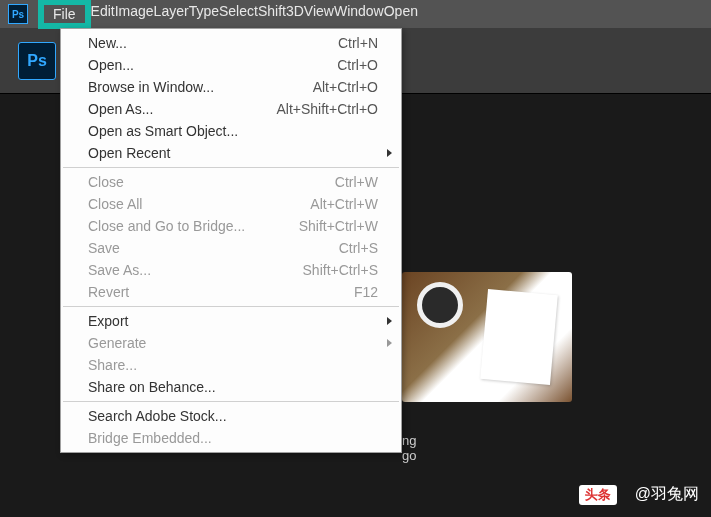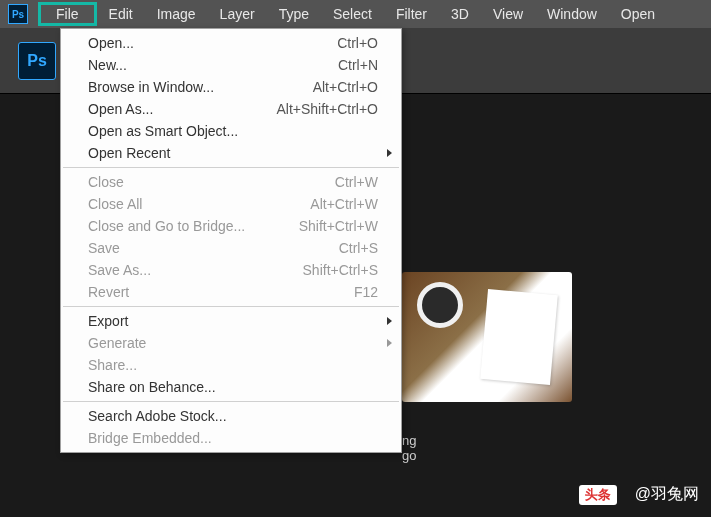--- a/index.html
+++ b/index.html
@@ -27,27 +27,27 @@
       border: 1px solid #31a8ff;
       display: flex;
       align-items: center;
       justify-content: center;
       font-size: 10px;
       font-weight: bold;
       color: #31a8ff;
       margin-right: 10px;
     }
     .menu-item {
-      padding: 4px 12px;
+      padding: 4px 0;
       cursor: pointer;
       color: #e8e8e8;
     }
     .menu-item.highlighted {
-      border: 3px solid #14b8a6;
-      padding: 1px 15px;
+      border: 6px solid #14b8a6;
+      padding: 1px 9px;
     }
     .toolbar {
       background: #3c3c3c;
       height: 66px;
       display: flex;
       align-items: center;
       padding-left: 18px;
       border-bottom: 1px solid #000;
     }
     .ps-badge {
@@ -147,40 +147,40 @@
 
 <div class="menubar">
   <div class="ps-icon">Ps</div>
   <div id="menubar-items" style="display: flex;">
       <div class="menu-item highlighted">File</div>
       <div class="menu-item">Edit</div>
       <div class="menu-item">Image</div>
       <div class="menu-item">Layer</div>
       <div class="menu-item">Type</div>
       <div class="menu-item">Select</div>
-      <div class="menu-item">Filter</div>
+      <div class="menu-item">Shift</div>
       <div class="menu-item">3D</div>
       <div class="menu-item">View</div>
       <div class="menu-item">Window</div>
       <div class="menu-item">Open</div>
     </div>
 </div>
 
 <div class="toolbar">
   <div class="ps-badge">Ps</div>
 </div>
 
 <div class="dropdown" id="dropdown">
     <div class="dd-item">
+      <span>New...</span>
+      <span class="shortcut">Ctrl+N</span>
+    </div>
+    <div class="dd-item">
       <span>Open...</span>
       <span class="shortcut">Ctrl+O</span>
-    </div>
-    <div class="dd-item">
-      <span>New...</span>
-      <span class="shortcut">Ctrl+N</span>
     </div>
     <div class="dd-item">
       <span>Browse in Window...</span>
       <span class="shortcut">Alt+Ctrl+O</span>
     </div>
     <div class="dd-item">
       <span>Open As...</span>
       <span class="shortcut">Alt+Shift+Ctrl+O</span>
     </div>
     <div class="dd-item">

